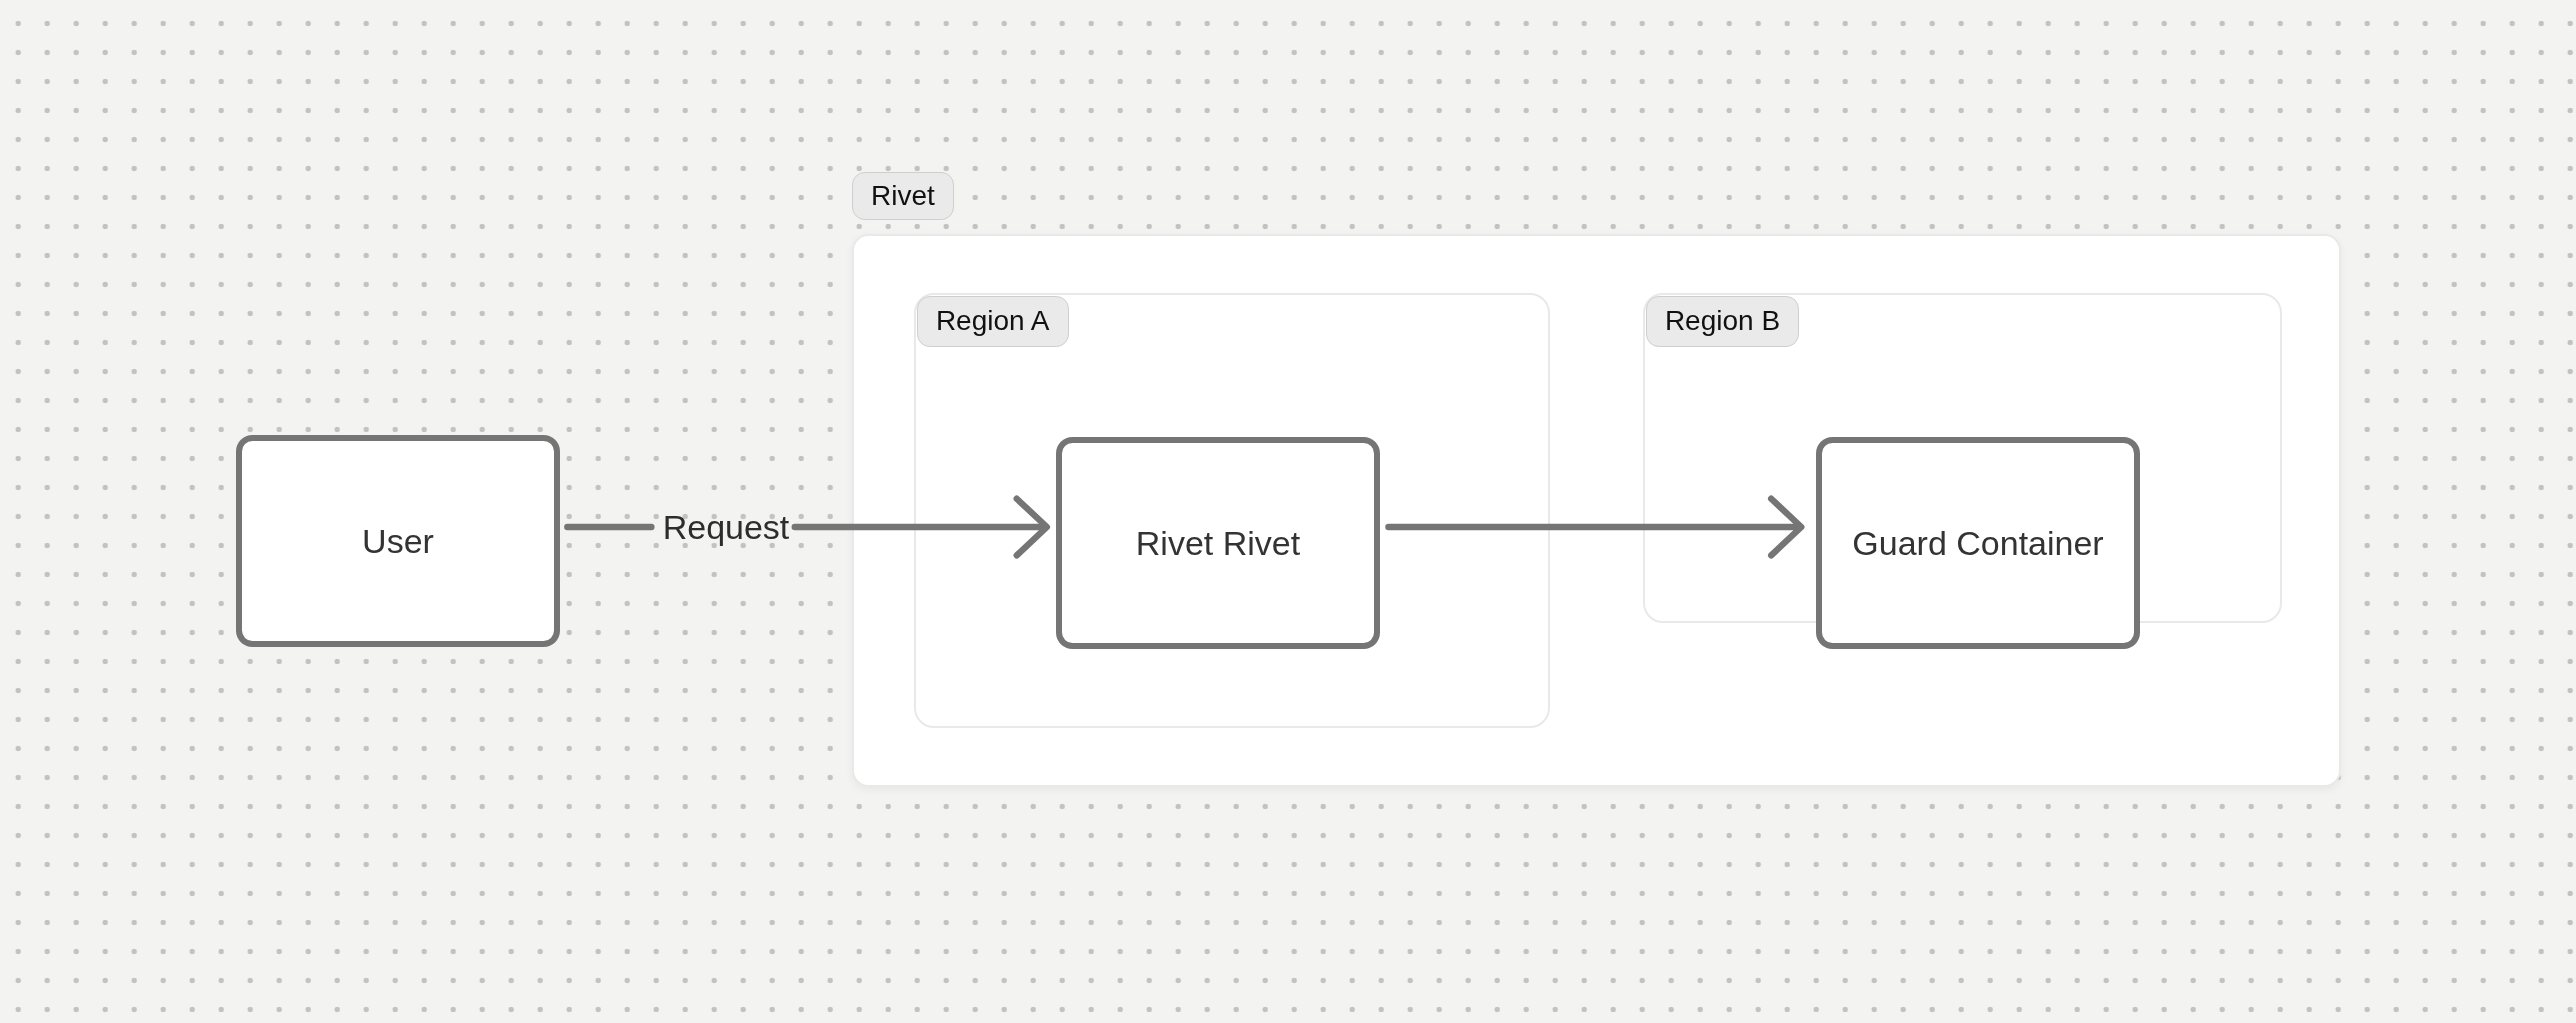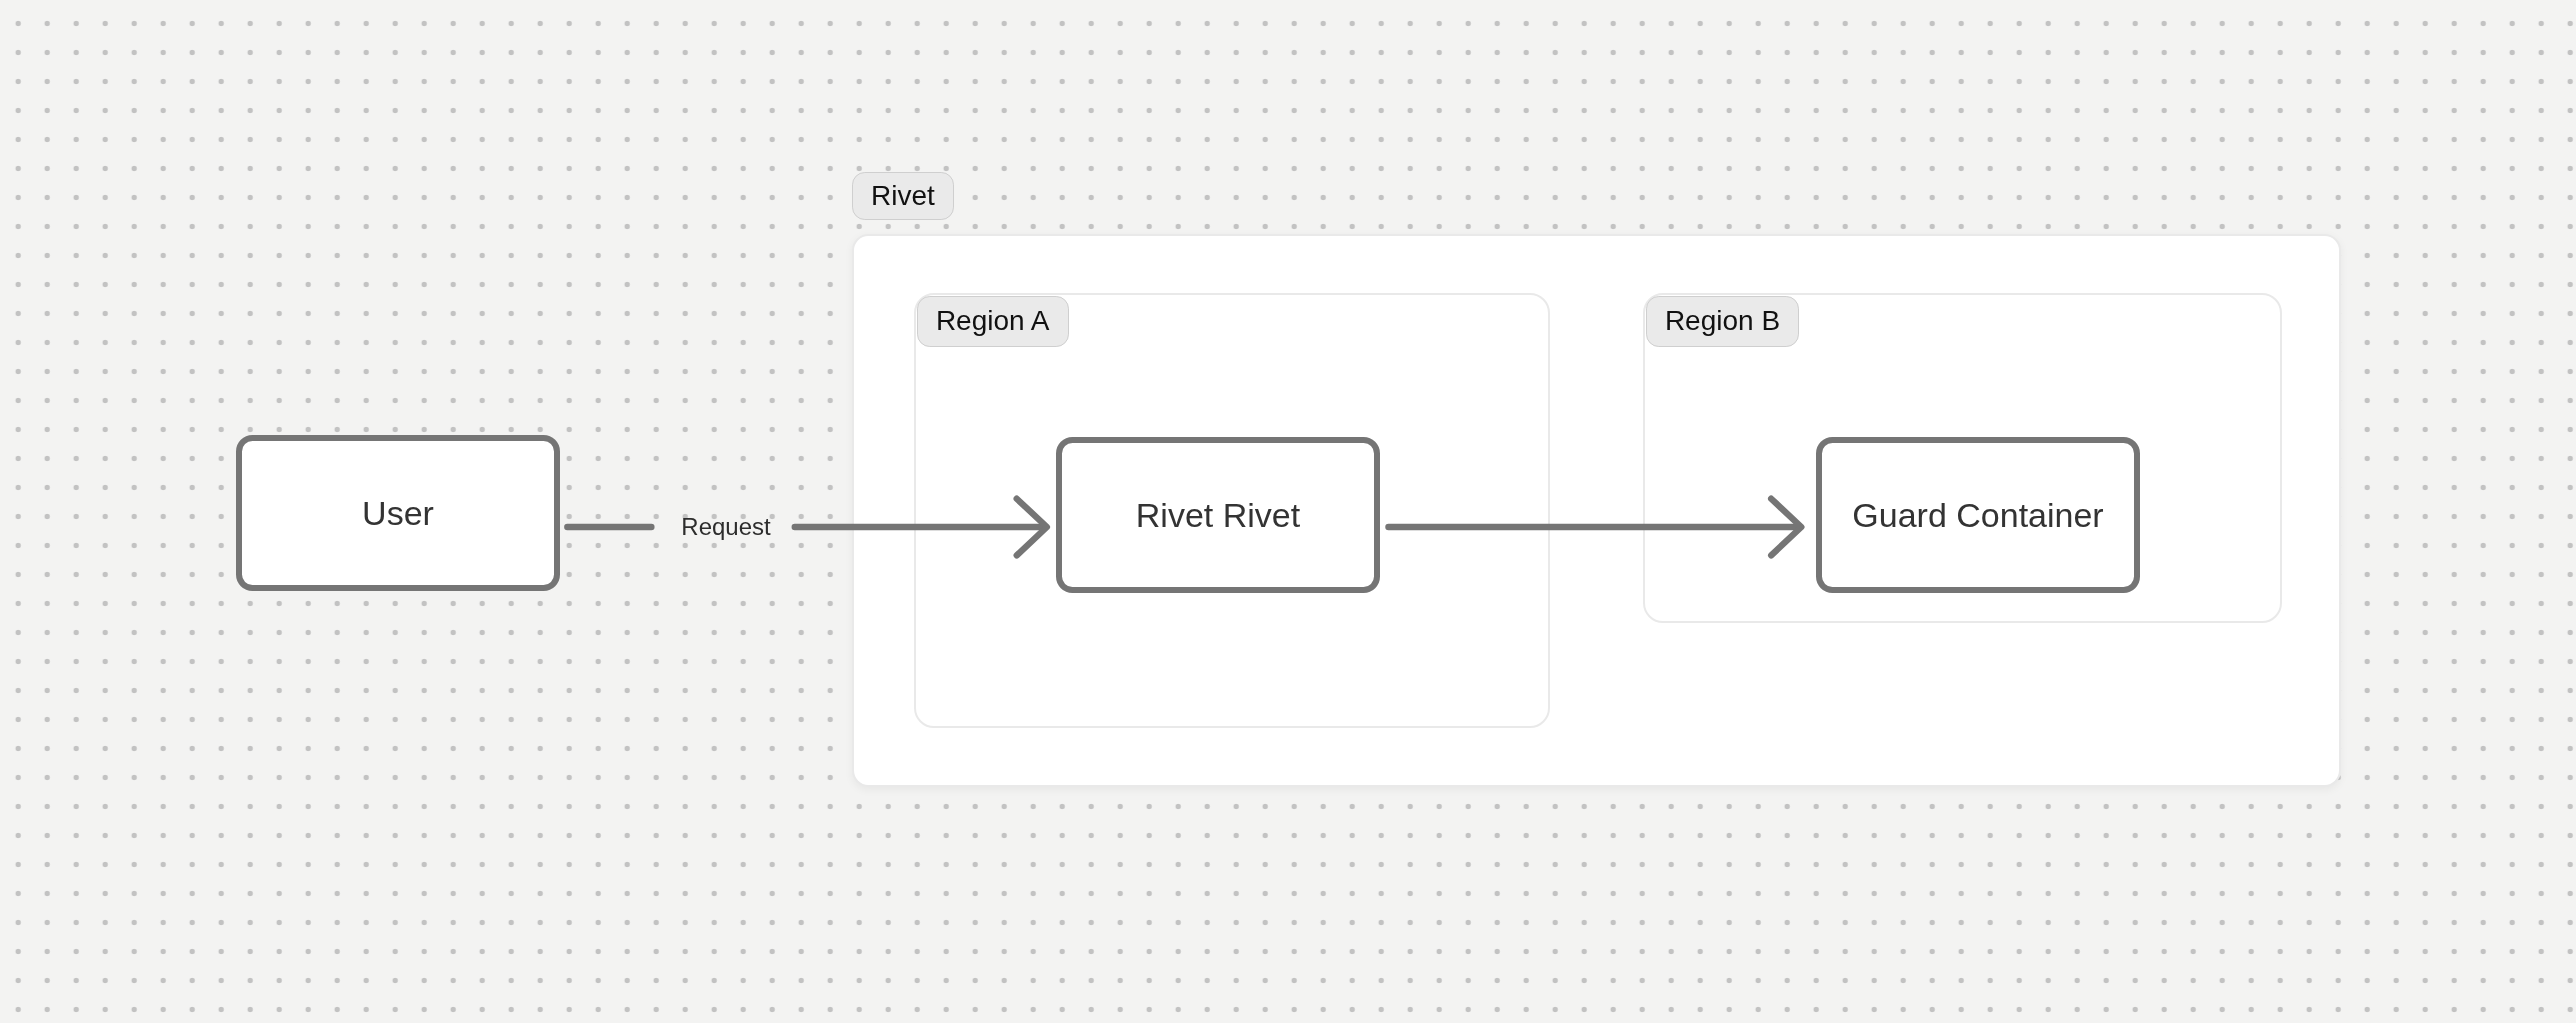--- a/index.html
+++ b/index.html
@@ -39,37 +39,37 @@
     border-radius: 12.8px;
     font-size: 28px;
     color: var(--pill-text, #111111);
     white-space: nowrap;
   }
   .pill.group-pill { position: absolute; left: 852px; top: 172px; }
   .region .pill { position: absolute; top: 0.9px; left: 0.9px; height: 51px; }
   .arrows { position: absolute; left: 0; top: 0; }
   .node {
     position: absolute;
-    width: 324px; height: 156px;
+    width: 324px; height: 212px;
     display: flex; align-items: center; justify-content: center;
     background: var(--node-fill, #ffffff);
     border: 6.4px solid var(--node-border, #757575);
     border-radius: 16.4px;
     font-size: 34px;
     color: var(--node-text, #333333);
     white-space: nowrap;
   }
   .node.user { left: 236px; top: 435px; }
   .node.rivet-guard { left: 1056px; top: 437px; }
   .node.rivet-container { left: 1816px; top: 437px; }
   .edge-label {
     position: absolute;
     left: 726px; top: 527px;
     transform: translate(-50%, -50%);
-    font-size: 24px;
+    font-size: 34px;
     color: var(--edge-text, #2d2d2d);
     white-space: nowrap;
   }
 </style>
 </head>
 <body>
 
 <div class="canvas">
 
   <div class="group"></div>

